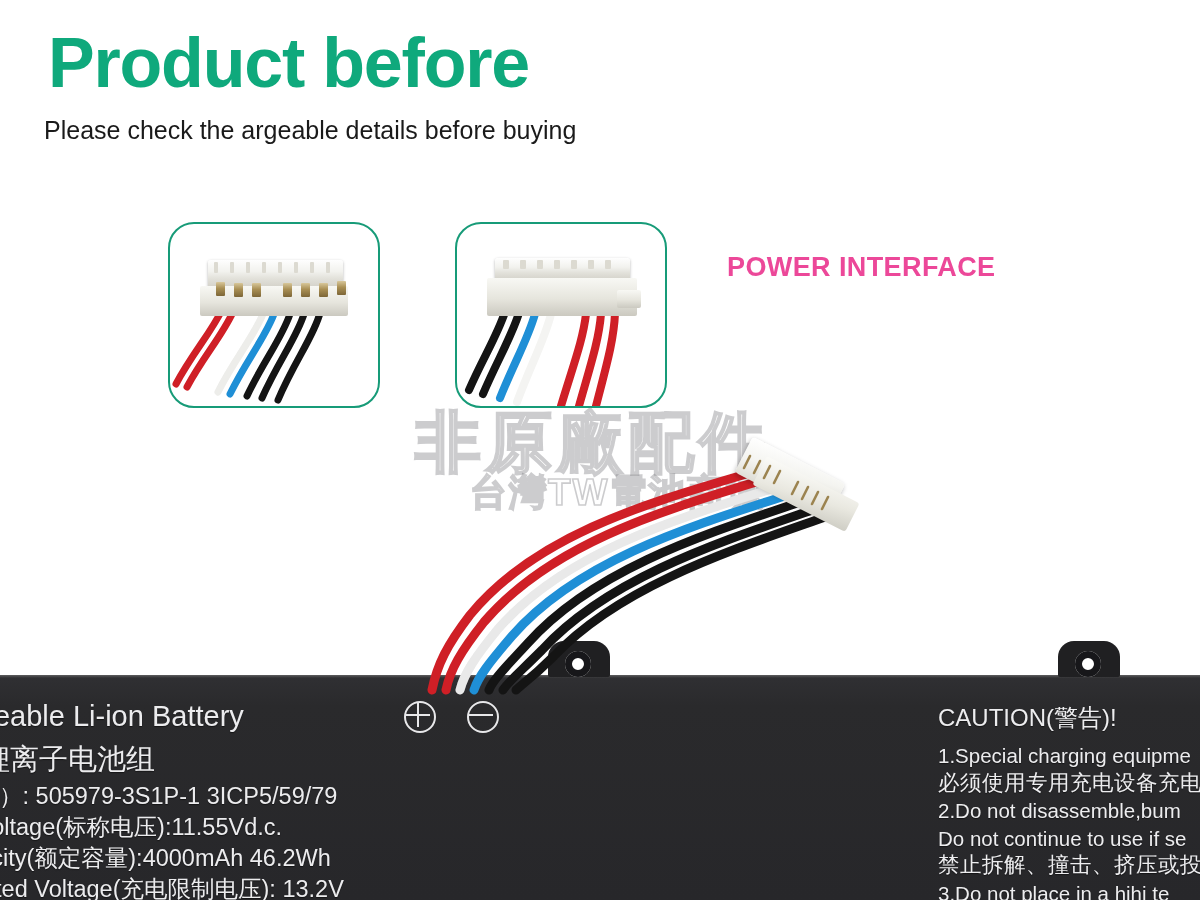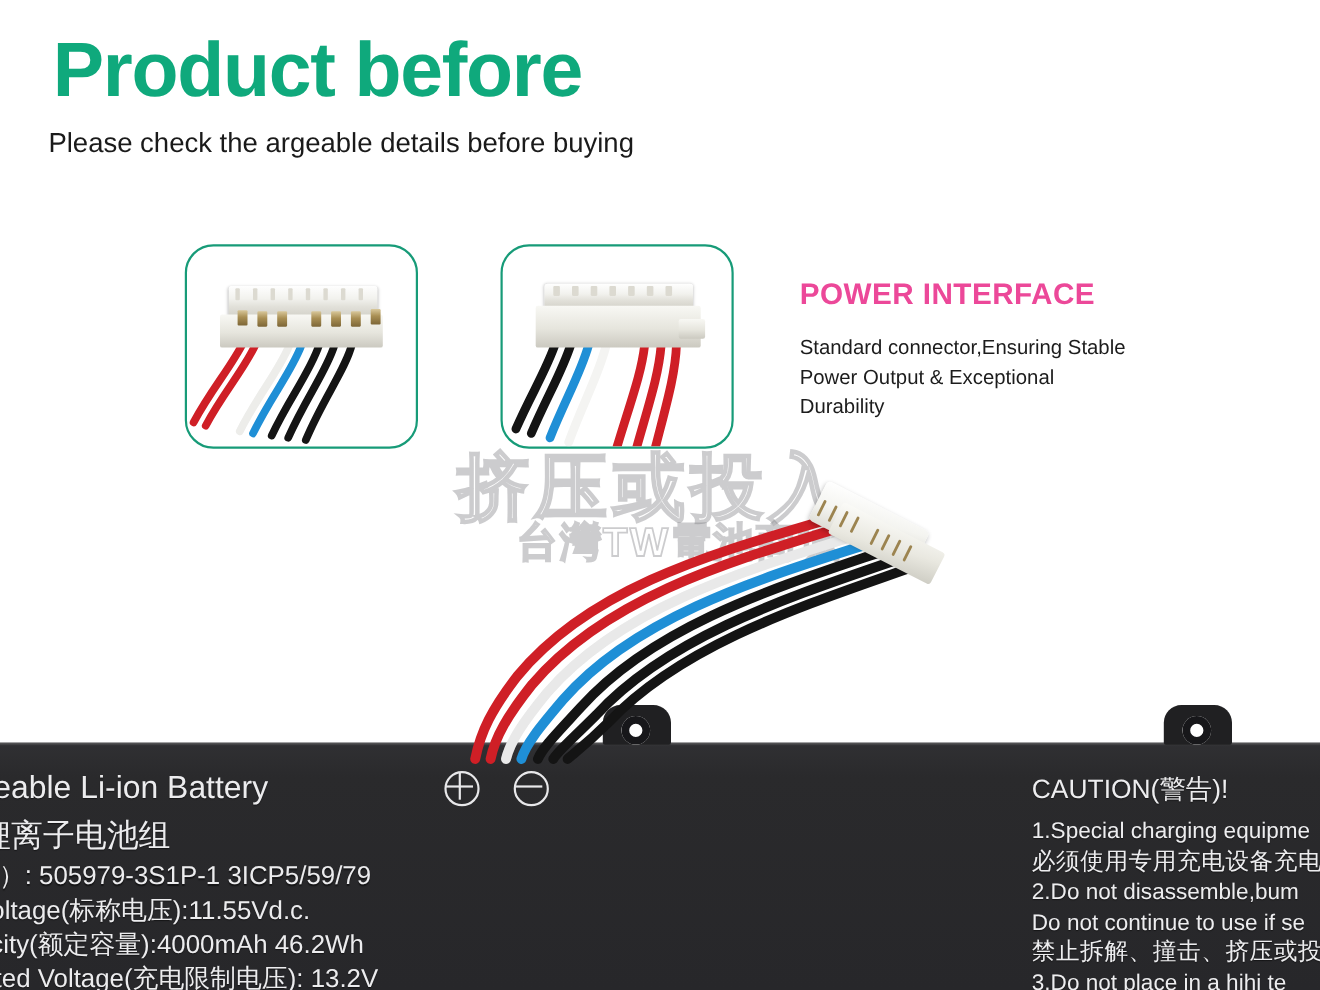--- a/index.html
+++ b/index.html
@@ -162,21 +162,20 @@
     <div class="notch" style="left:46px;top:36px;width:6px;height:9px;"></div>
     <div class="notch" style="left:63px;top:36px;width:6px;height:9px;"></div>
     <div class="notch" style="left:80px;top:36px;width:6px;height:9px;"></div>
     <div class="notch" style="left:97px;top:36px;width:6px;height:9px;"></div>
     <div class="notch" style="left:114px;top:36px;width:6px;height:9px;"></div>
     <div class="notch" style="left:131px;top:36px;width:6px;height:9px;"></div>
     <div class="notch" style="left:148px;top:36px;width:6px;height:9px;"></div>
   </div>
 
   <div class="pi-title">POWER INTERFACE</div>
-  <div class="pi-body">Standard connector,Ensuring Stable Power Output &amp; Exceptional Durability</div>
 
   <svg class="wm" style="z-index:2" width="1200" height="900">
     <g fill="none" stroke-linecap="round">
       <path d="M760 470 C 660 500, 540 530, 470 615 C 447 645, 437 665, 432 690" stroke="#cf1f26" stroke-width="9"></path>
       <path d="M772 477 C 672 508, 554 540, 484 622 C 461 651, 450 670, 446 690" stroke="#cf1f26" stroke-width="9"></path>
       <path d="M784 485 C 686 516, 568 549, 498 629 C 475 657, 464 674, 460 690" stroke="#f2f2f2" stroke-width="9"></path>
       <path d="M784 485 C 686 516, 568 549, 498 629 C 475 657, 464 674, 460 690" stroke="#c9c9c9" stroke-width="9" opacity=".22"></path>
       <path d="M794 493 C 698 524, 580 558, 512 636 C 489 663, 478 677, 474 690" stroke="#1f8fd6" stroke-width="9"></path>
       <path d="M806 500 C 712 532, 596 567, 528 643 C 505 668, 493 680, 489 690" stroke="#141414" stroke-width="9"></path>
       <path d="M818 508 C 726 540, 610 576, 542 650 C 519 673, 507 683, 503 690" stroke="#141414" stroke-width="9"></path>
@@ -200,21 +199,21 @@
           <path d="M54 53 l6 -12"></path>
         <path d="M72 64 l6 -12"></path>
           <path d="M82 69 l6 -12"></path>
         <path d="M92 74 l6 -12"></path>
           <path d="M102 79 l6 -12"></path>
       </g>
     </svg>
   </div>
 
   <div class="wm">
-    <div class="wm-big">挤压或投入</div>
+    <div class="wm-big">非原廠配件</div>
     <div class="wm-small">台灣TW電池商城</div>
   </div>
 
   <div class="battery">
     <div class="batt-hi"></div>
     <div class="tab" id="tab-a"></div>
     <div class="tab" id="tab-b"></div>
 
     <div class="bl" style="top:25px;font-size:29px;">argeable Li-ion Battery</div>
     <div class="bl" style="top:65px;font-size:29px;">式锂离子电池组</div>

